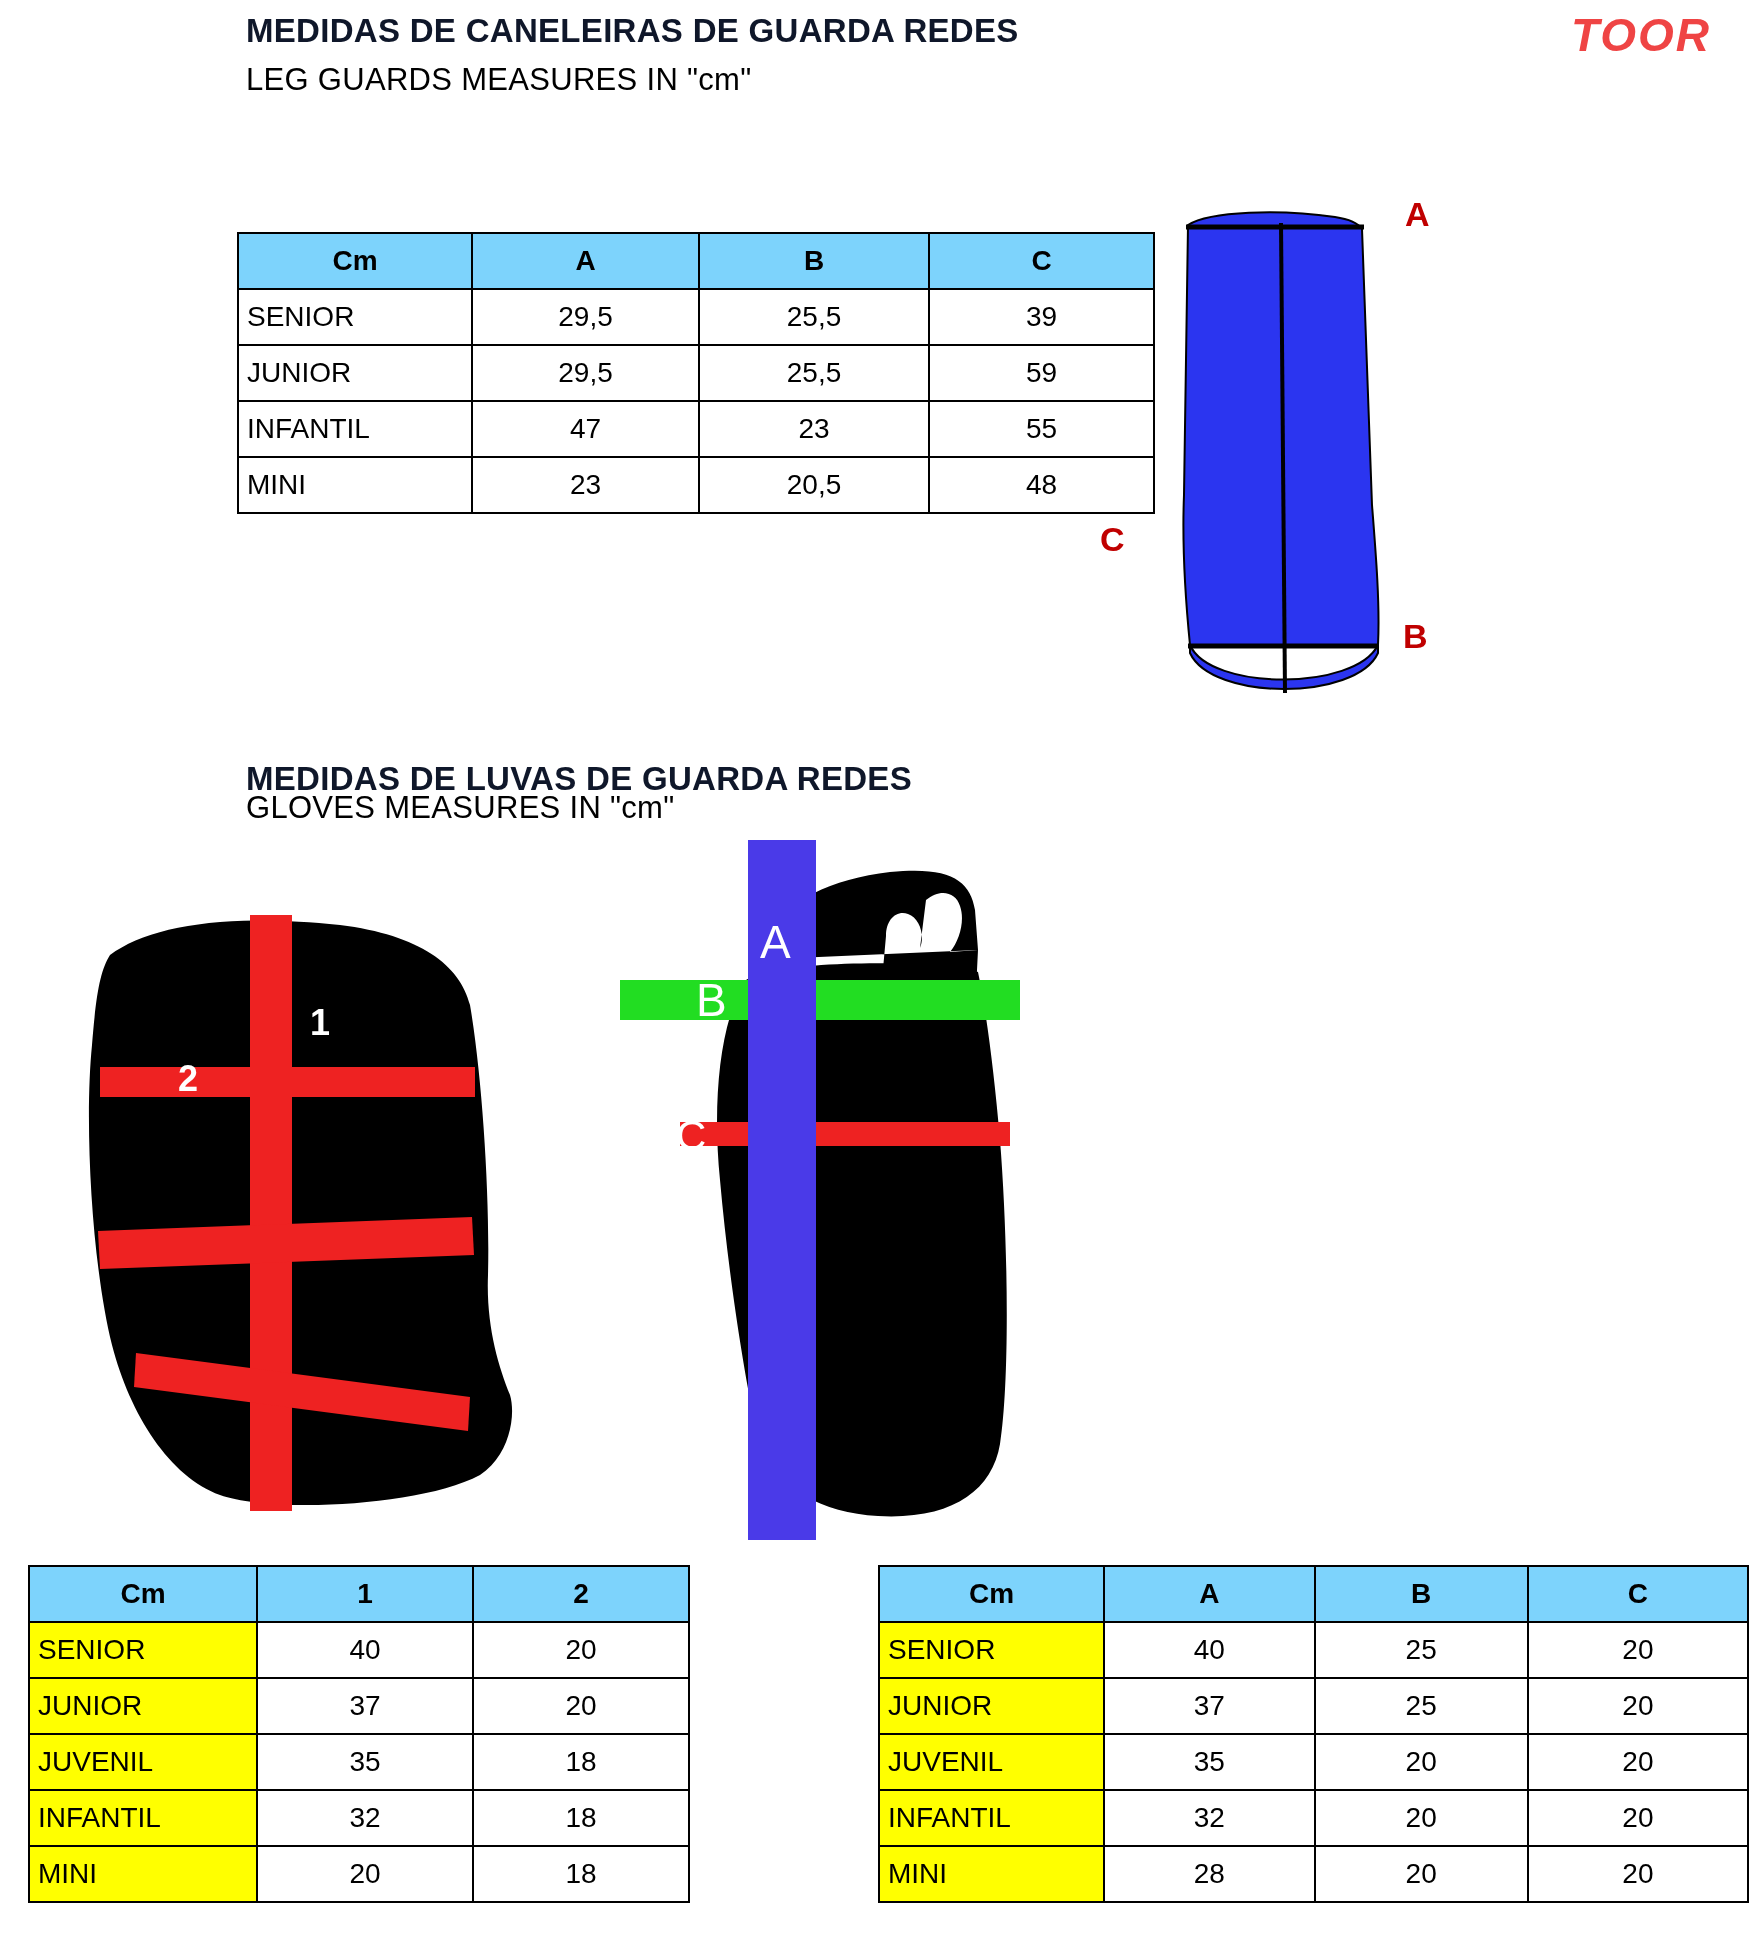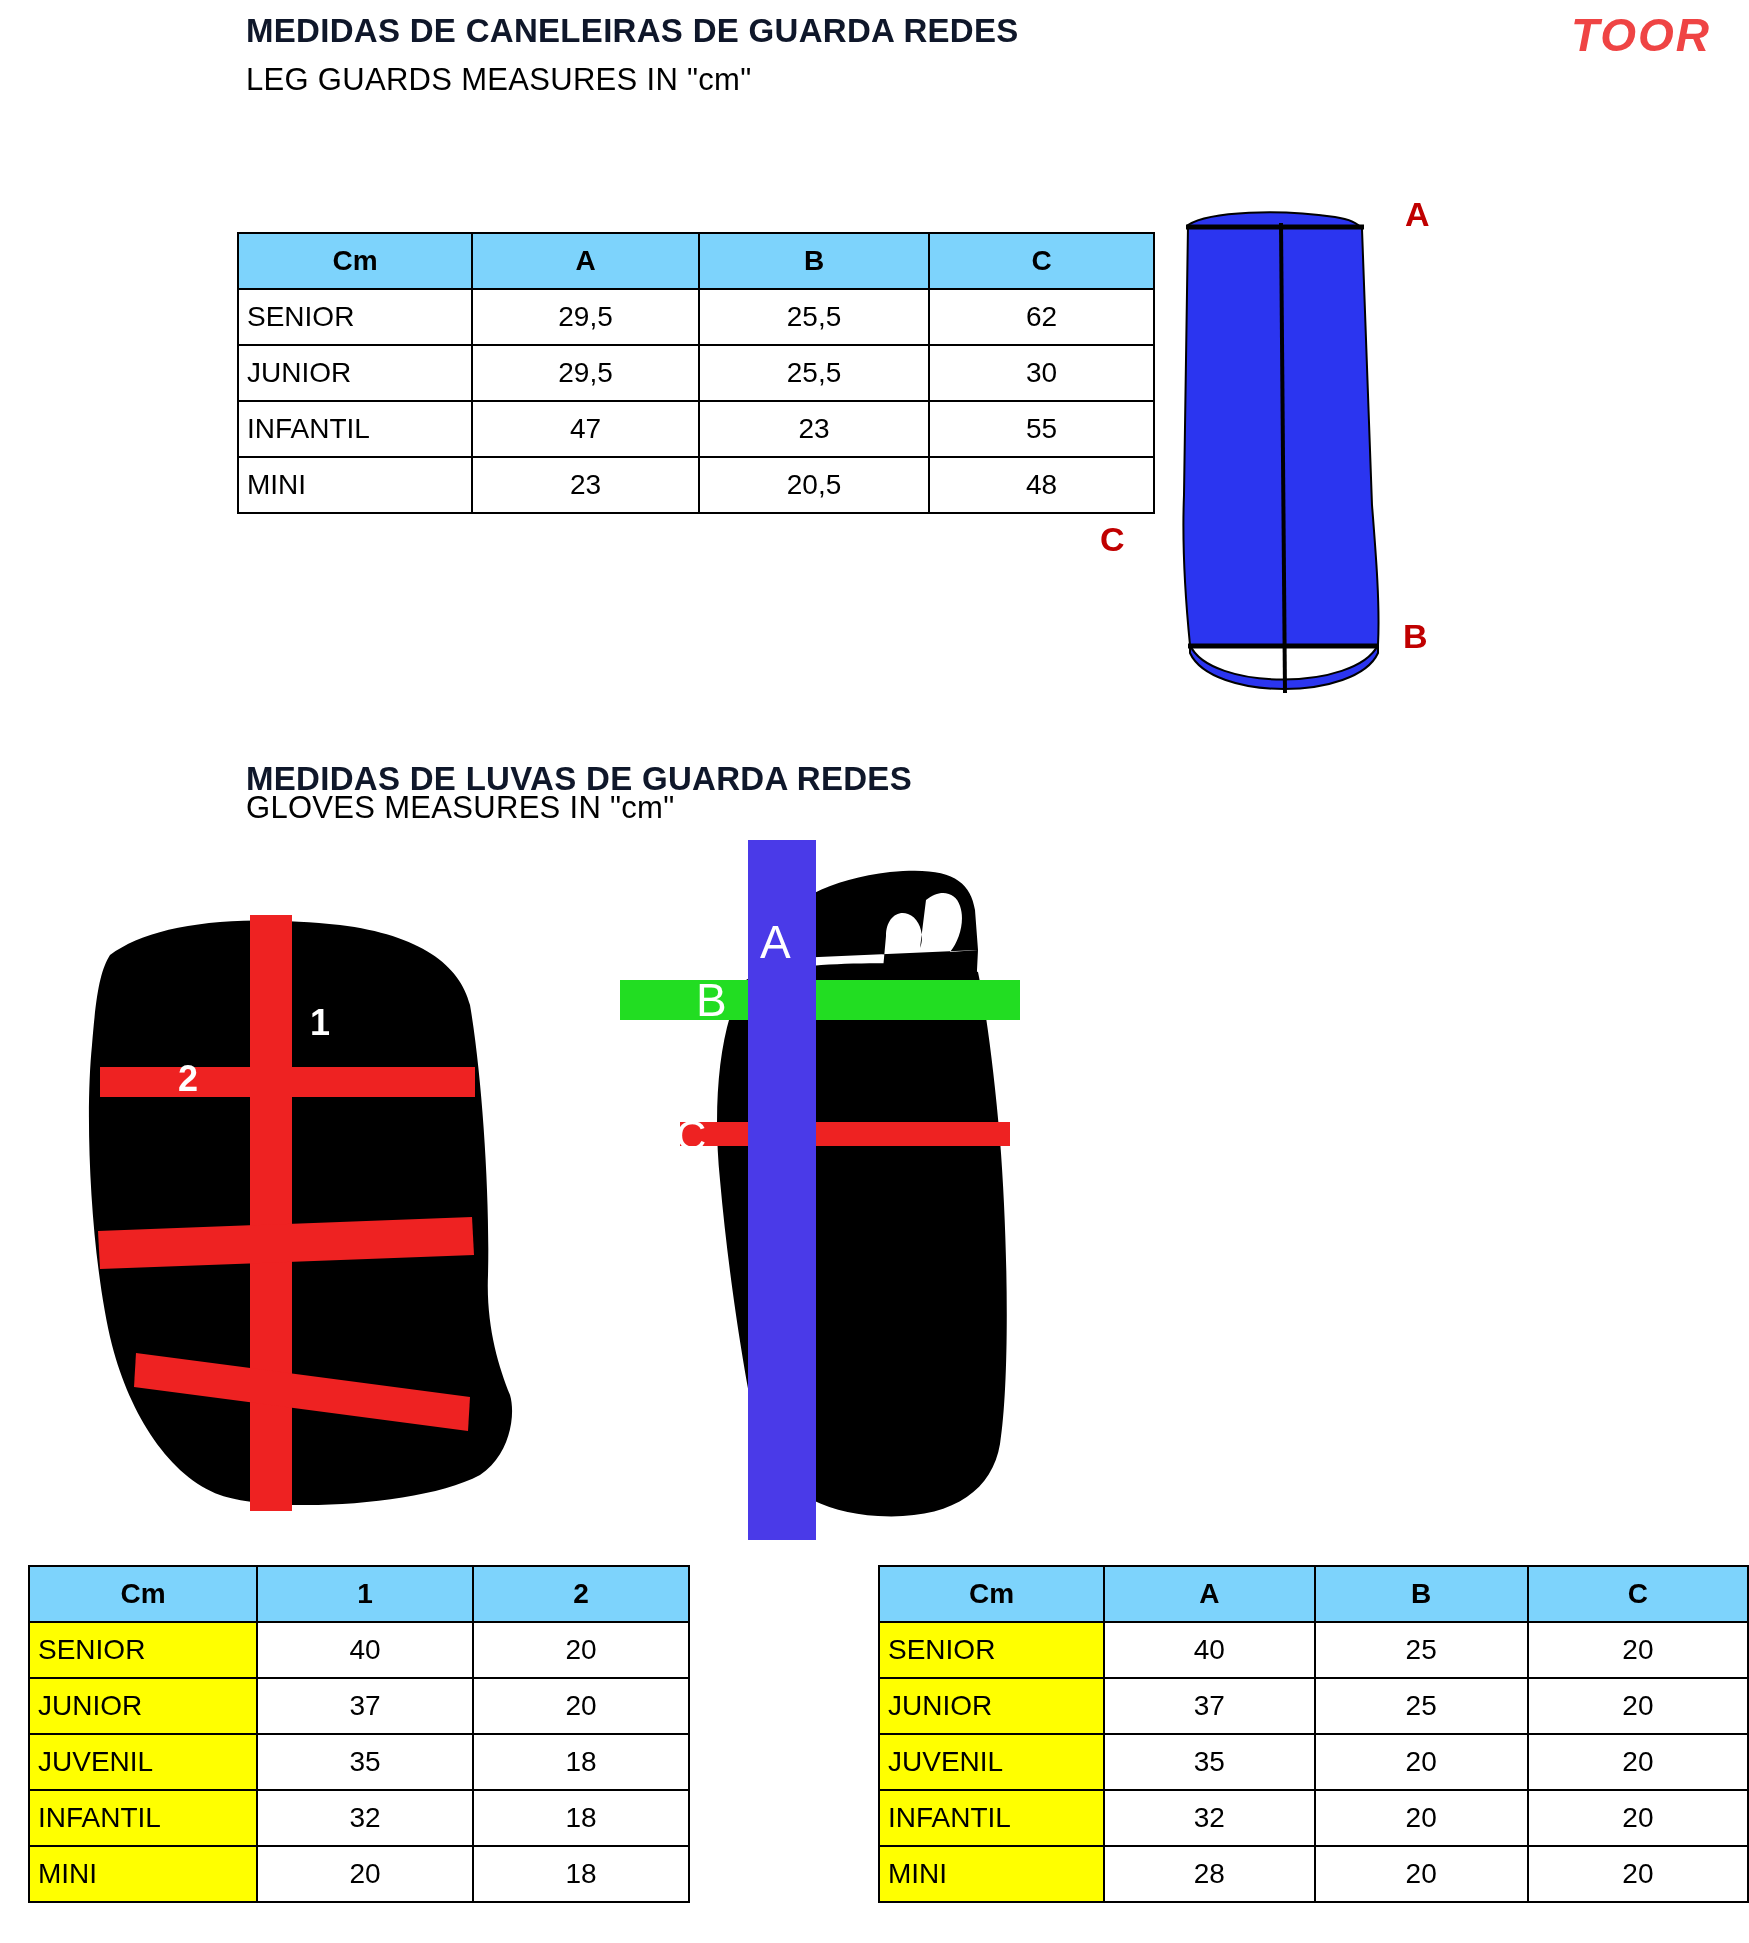--- a/index.html
+++ b/index.html
@@ -124,27 +124,27 @@
       <th>A</th>
       <th>B</th>
       <th>C</th>
     </tr>
   </thead>
   <tbody>
     <tr>
       <td class="rowhead">SENIOR</td>
       <td>29,5</td>
       <td>25,5</td>
-      <td>62</td>
+      <td>39</td>
     </tr>
     <tr>
       <td class="rowhead">JUNIOR</td>
       <td>29,5</td>
       <td>25,5</td>
-      <td>30</td>
+      <td>59</td>
     </tr>
     <tr>
       <td class="rowhead">INFANTIL</td>
       <td>47</td>
       <td>23</td>
       <td>55</td>
     </tr>
     <tr>
       <td class="rowhead">MINI</td>
       <td>23</td>

